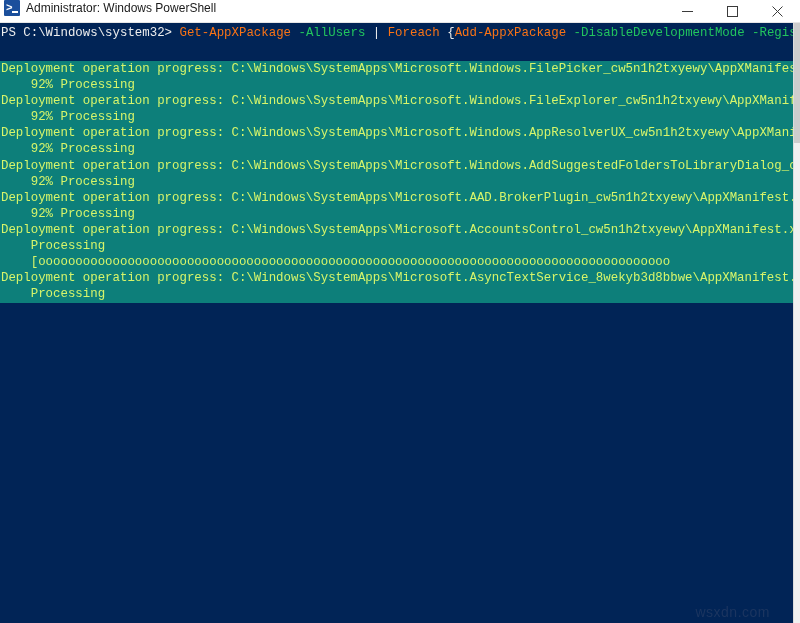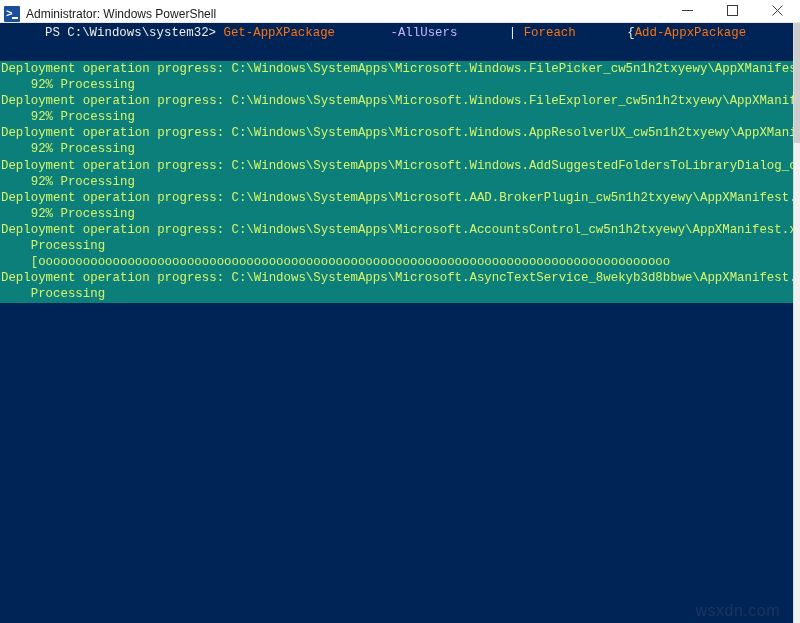--- a/index.html
+++ b/index.html
@@ -26,21 +26,21 @@
   }
 
   
   .titlebar {
     position: absolute;
     top: 0; left: 0;
     width: 800px;
     height: 23px;
     background: #ffffff;
     display: flex;
-    align-items: flex-end;
+    align-items: flex-start;
     box-sizing: border-box;
     border-bottom: 1px solid #e6e6e6;
   }
   .titlebar-left {
     display: flex;
     align-items: center;
     padding-left: 4px;
     flex: 1 1 auto;
     min-width: 0;
   }
@@ -129,23 +129,23 @@
 
   
   .cmdblock {
     font-family: "Liberation Mono", "DejaVu Sans Mono", monospace;
     font-size: 12.4px;
     line-height: 16px;
     white-space: pre;
     padding: 2px 0 0 1px;
     letter-spacing: 0px;
   }
-  .cmdblock .c-white  { color: #eeeeee; margin-left: 44px; }
+  .cmdblock .c-white  { color: #eeeeee; }
   .cmdblock .c-yellow { color: #f97316; }
-  .cmdblock .c-gray   { color: #c4b5fd; margin-left: 48px; }
+  .cmdblock .c-gray   { color: #22c55e; }
 
   
   .output {
     position: absolute;
     top: 38px;
     left: 0;
     width: 793px;
     height: 242px;
     background: #0d7f7a;
     overflow: hidden;
@@ -158,24 +158,24 @@
     color: #d7f56a;
     padding-left: 1px;
   }
   .outline.prog {
     color: #d7f56a;
   }
 
   
   .watermark {
     position: absolute;
-    right: 13px;
+    right: 23px;
     bottom: 3px;
     font-family: "Liberation Sans", sans-serif;
-    font-size: 16px;
+    font-size: 14px;
     color: #1b3560;
     letter-spacing: 0.5px;
     user-select: none;
   }
 </style>
 </head>
 <body>
 
 <div class="window">
 

